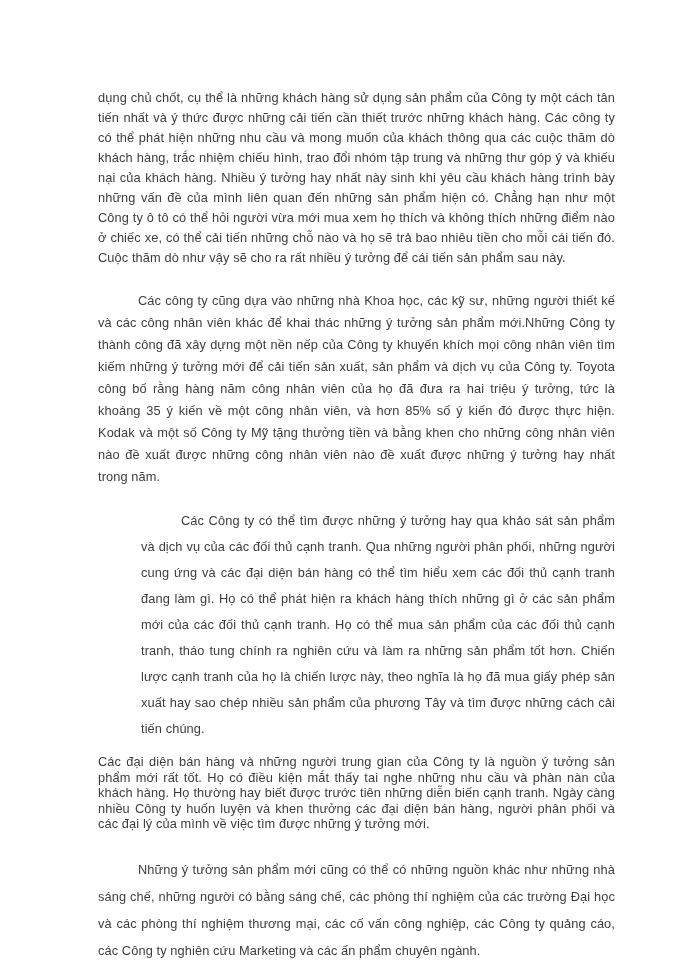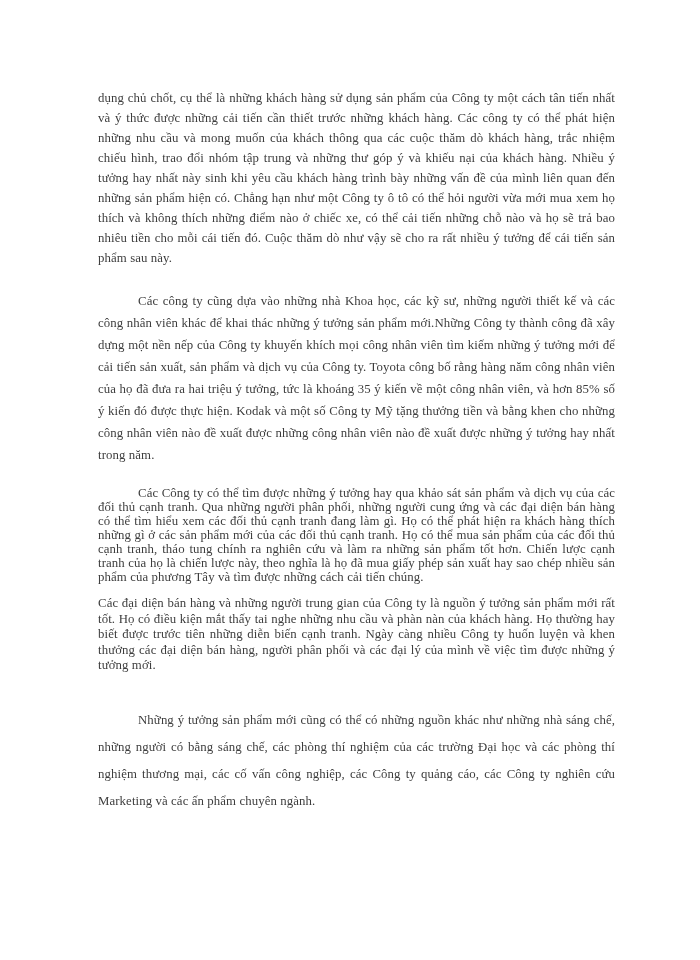--- a/index.html
+++ b/index.html
@@ -6,41 +6,41 @@
     margin: 0;
     padding: 0;
     background: #ffffff;
   }
   .page {
     position: relative;
     width: 676px;
     height: 960px;
     background: #ffffff;
     overflow: hidden;
-    font-family: Liberation Serif, serif;
+    font-family: Liberation Sans, sans-serif;
   }
   .content {
     position: absolute;
     left: 98px;
     top: 88px;
     width: 517px;
     color: #3d3d3d;
     font-size: 12.8px;
     text-align: justify;
     text-justify: inter-word;
     letter-spacing: 0.1px;
   }
   .content p {
     margin: 0;
   }
   
   p.para-1 { line-height: 20px;   margin-bottom: 22px; }
   p.para-2 { line-height: 22px;   margin-bottom: 20px;  text-indent: 40px; }
-  p.para-3 { line-height: 14px;   margin-bottom: 12px; text-indent: 40px; }
-  p.para-4 { line-height: 15.5px; margin-bottom: 33px; }
+  p.para-3 { line-height: 26px;   margin-bottom: 12px; text-indent: 40px; margin-left: 43px; }
+  p.para-4 { line-height: 15.5px; margin-bottom: 24px; }
   p.para-5 { line-height: 27px;   margin-bottom: 0;    text-indent: 40px; }
 </style>
 </head>
 <body>
 
 <div class="page" style="background: rgb(255, 255, 255);">
   <div class="content" id="document-content" style="color: rgb(61, 61, 61);">
 
   <p class="para-1">dụng chủ chốt, cụ thể là những khách hàng sử dụng sản phẩm của Công ty một cách tân tiến nhất và ý thức được những cải tiến cần thiết trước những khách hàng. Các công ty có thể phát hiện những nhu cầu và mong muốn của khách thông qua các cuộc thăm dò khách hàng, trắc nhiệm chiếu hình, trao đổi nhóm tập trung và những thư góp ý và khiếu nại của khách hàng. Nhiều ý tưởng hay nhất này sinh khi yêu cầu khách hàng trình bày những vấn đề của mình liên quan đến những sản phẩm hiện có. Chẳng hạn như một Công ty ô tô có thể hỏi người vừa mới mua xem họ thích và không thích những điểm nào ở chiếc xe, có thể cải tiến những chỗ nào và họ sẽ trả bao nhiêu tiền cho mỗi cái tiến đó. Cuộc thăm dò như vậy sẽ cho ra rất nhiều ý tưởng để cái tiến sản phẩm sau này.</p>
       <p class="para-2">Các công ty cũng dựa vào những nhà Khoa học, các kỹ sư, những người thiết kế và các công nhân viên khác để khai thác những ý tưởng sản phẩm mới.Những Công ty thành công đã xây dựng một nền nếp của Công ty khuyến khích mọi công nhân viên tìm kiếm những ý tưởng mới để cải tiến sản xuất, sản phẩm và dịch vụ của Công ty. Toyota công bố rằng hàng năm công nhân viên của họ đã đưa ra hai triệu ý tưởng, tức là khoáng 35 ý kiến về một công nhân viên, và hơn 85% số ý kiến đó được thực hiện. Kodak và một số Công ty Mỹ tặng thưởng tiền và bằng khen cho những công nhân viên nào đề xuất được những công nhân viên nào đề xuất được những ý tưởng hay nhất trong năm.</p>

